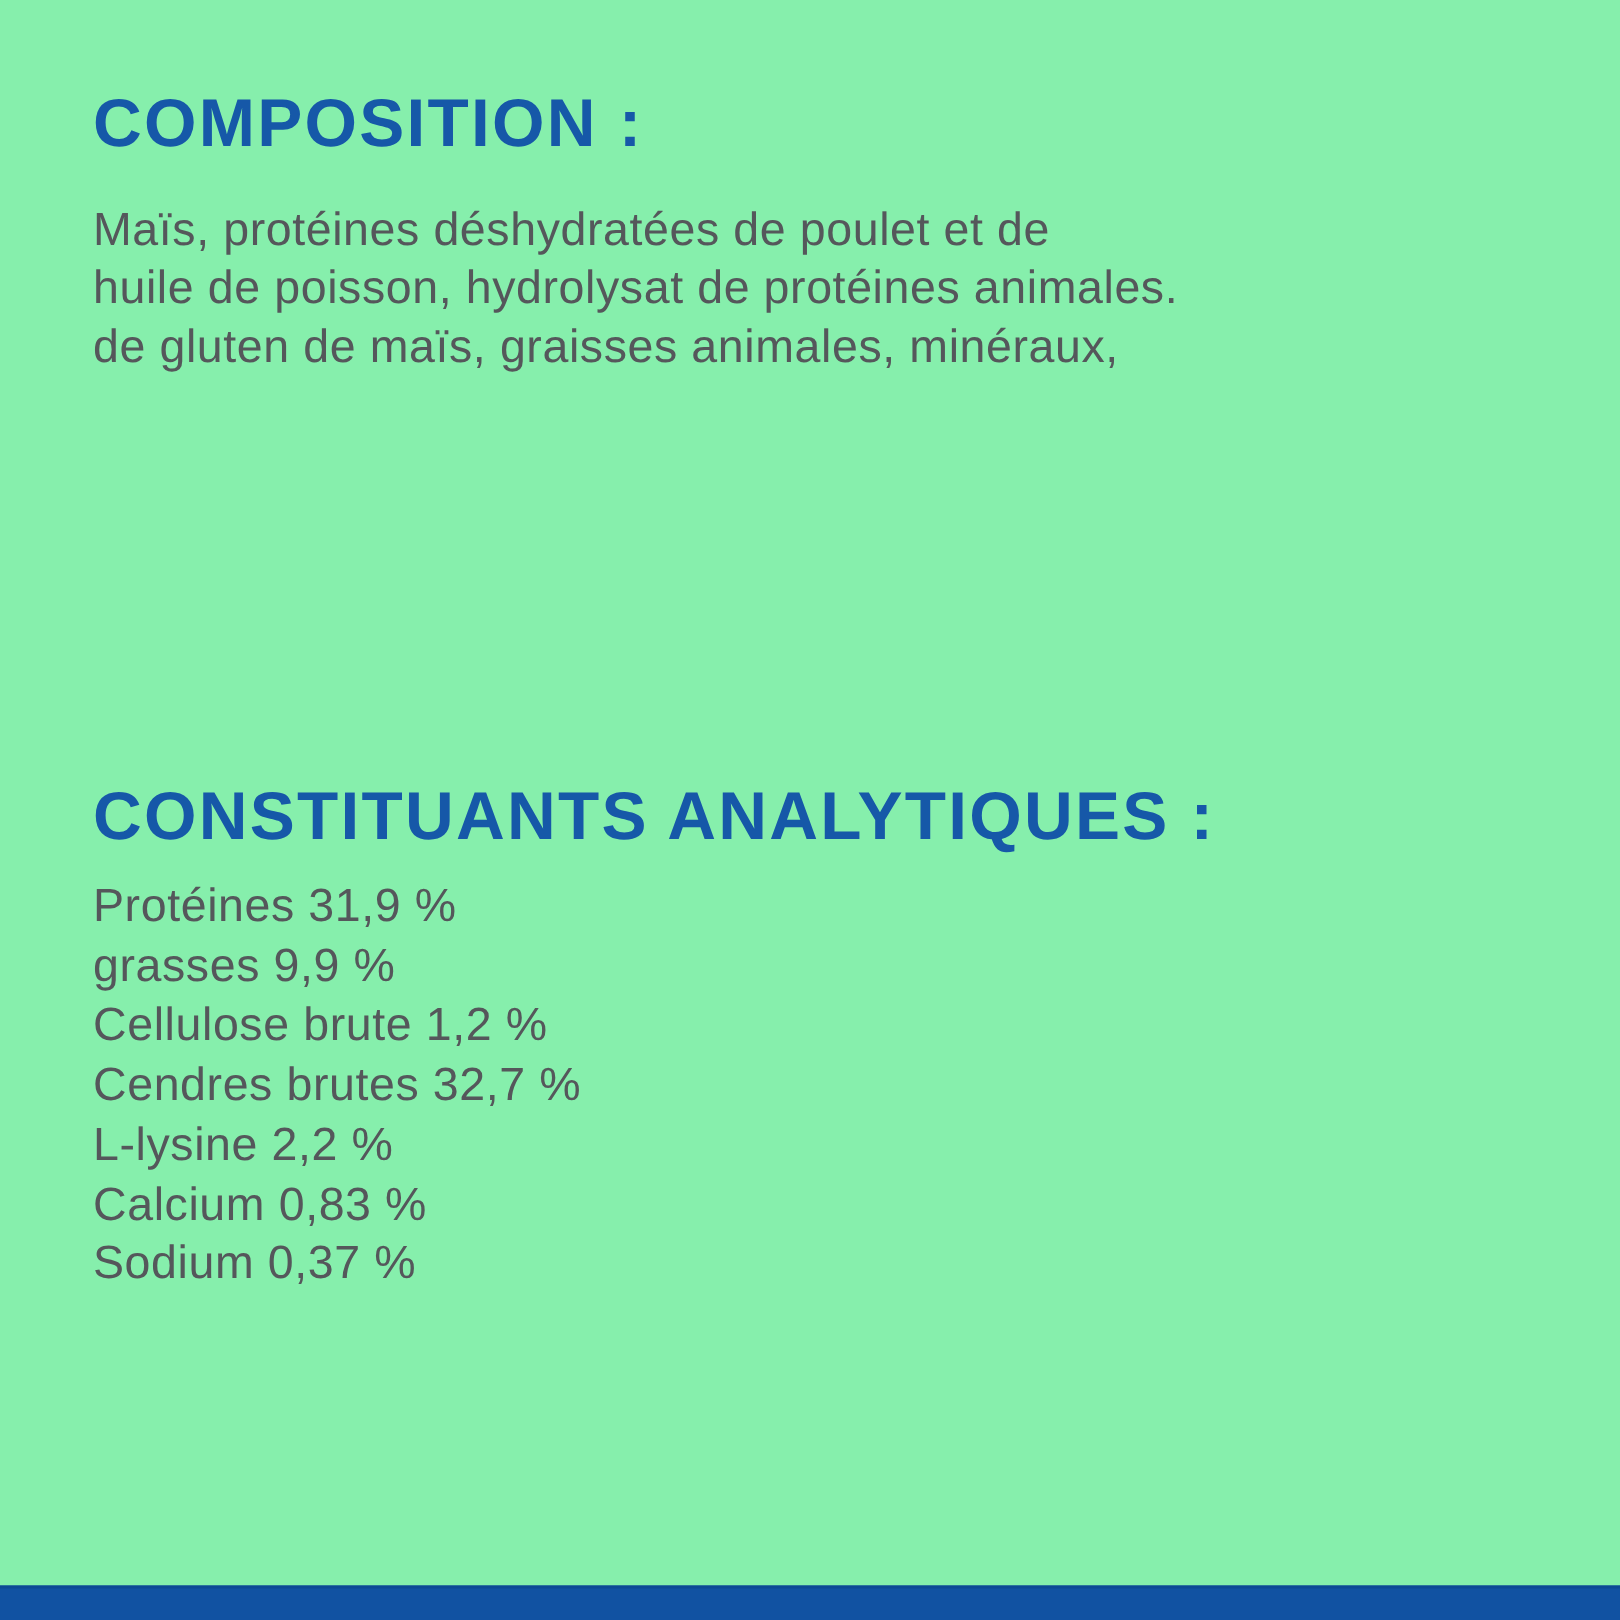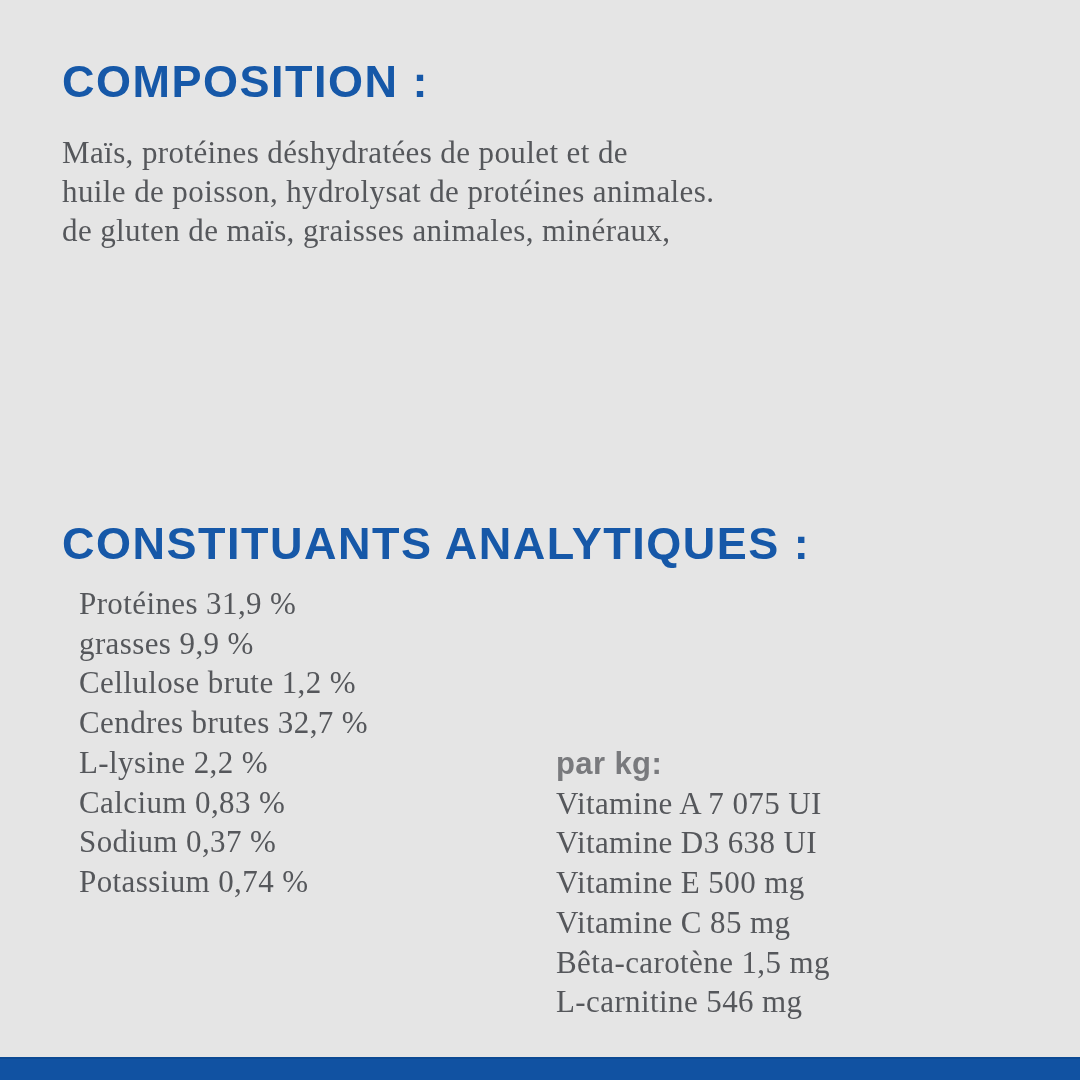--- a/index.html
+++ b/index.html
@@ -1,51 +1,50 @@
 <!DOCTYPE html>
 <html><head>
 <meta charset="utf-8">
 <style>
   * { margin: 0; padding: 0; box-sizing: border-box; }
   html, body { background: #ffffff; }
   .page {
     position: relative;
     width: 1080px;
     height: 1080px;
-    background: #e5e5e5;
+    background: #86efac;
     overflow: hidden;
     font-family: "Liberation Sans", sans-serif;
   }
   .heading {
     position: absolute;
     left: 62px;
     color: #1658a8;
     font-size: 45px;
     font-weight: 700;
     letter-spacing: 1.5px;
     white-space: nowrap;
   }
   #composition-title { top: 56px; }
   #analytical-title  { top: 518px; text-align: center; }
   .body-text {
     color: #55575b;
     font-size: 31px;
     letter-spacing: 0.4px;
     line-height: 39px;
     white-space: nowrap;
-    font-family: Liberation Serif, serif;
   }
   .composition-body {
     position: absolute;
     left: 62px;
     top: 133px;
   }
   .left-col {
     position: absolute;
-    left: 79px;
+    left: 62px;
     top: 584px;
   }
   .left-col .body-text, .right-col .body-text { line-height: 39.7px; }
   .right-col {
     position: absolute;
     left: 556px;
     top: 744px;
   }
   .per-kg {
     color: #797a7d;
@@ -82,28 +81,18 @@
   <h1 id="analytical-title" class="heading">CONSTITUANTS ANALYTIQUES :</h1>
 
   <div class="left-col">
     <div class="body-text">Protéines 31,9 %</div>
     <div class="body-text">grasses 9,9 %</div>
     <div class="body-text">Cellulose brute 1,2 %</div>
     <div class="body-text">Cendres brutes 32,7 %</div>
     <div class="body-text">L-lysine 2,2 %</div>
     <div class="body-text">Calcium 0,83 %</div>
     <div class="body-text">Sodium 0,37 %</div>
-    <div class="body-text">Potassium 0,74 %</div>
   </div>
 
-  <div class="right-col">
-    <div class="per-kg">par kg:</div>
-    <div class="body-text">Vitamine A 7 075 UI</div>
-    <div class="body-text">Vitamine D3 638 UI</div>
-    <div class="body-text">Vitamine E 500 mg</div>
-    <div class="body-text">Vitamine C 85 mg</div>
-    <div class="body-text">Bêta-carotène 1,5 mg</div>
-    <div class="body-text">L-carnitine 546 mg</div>
-  </div>
 
   <div class="bottom-bar"></div>
 
 </div>
 
 </body></html>

